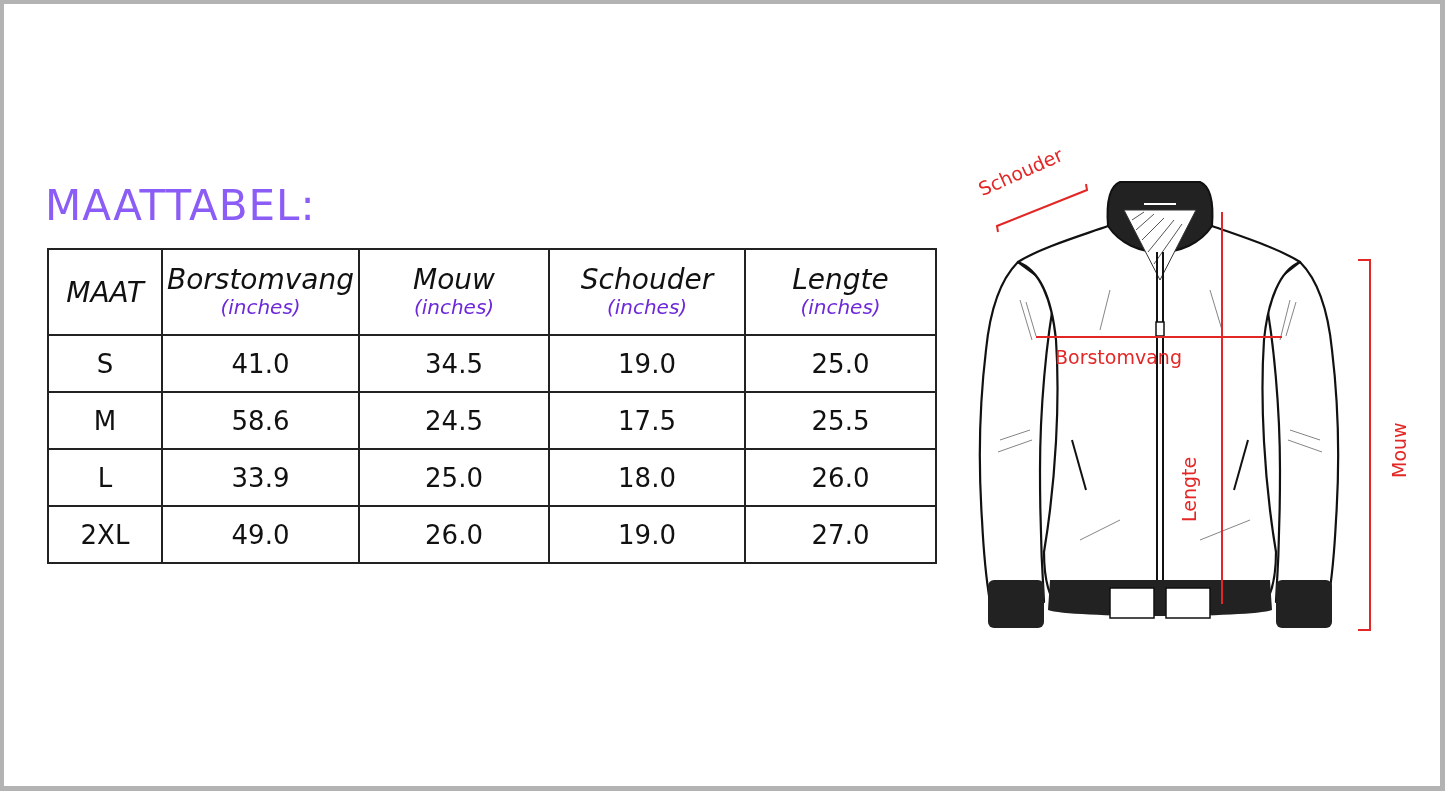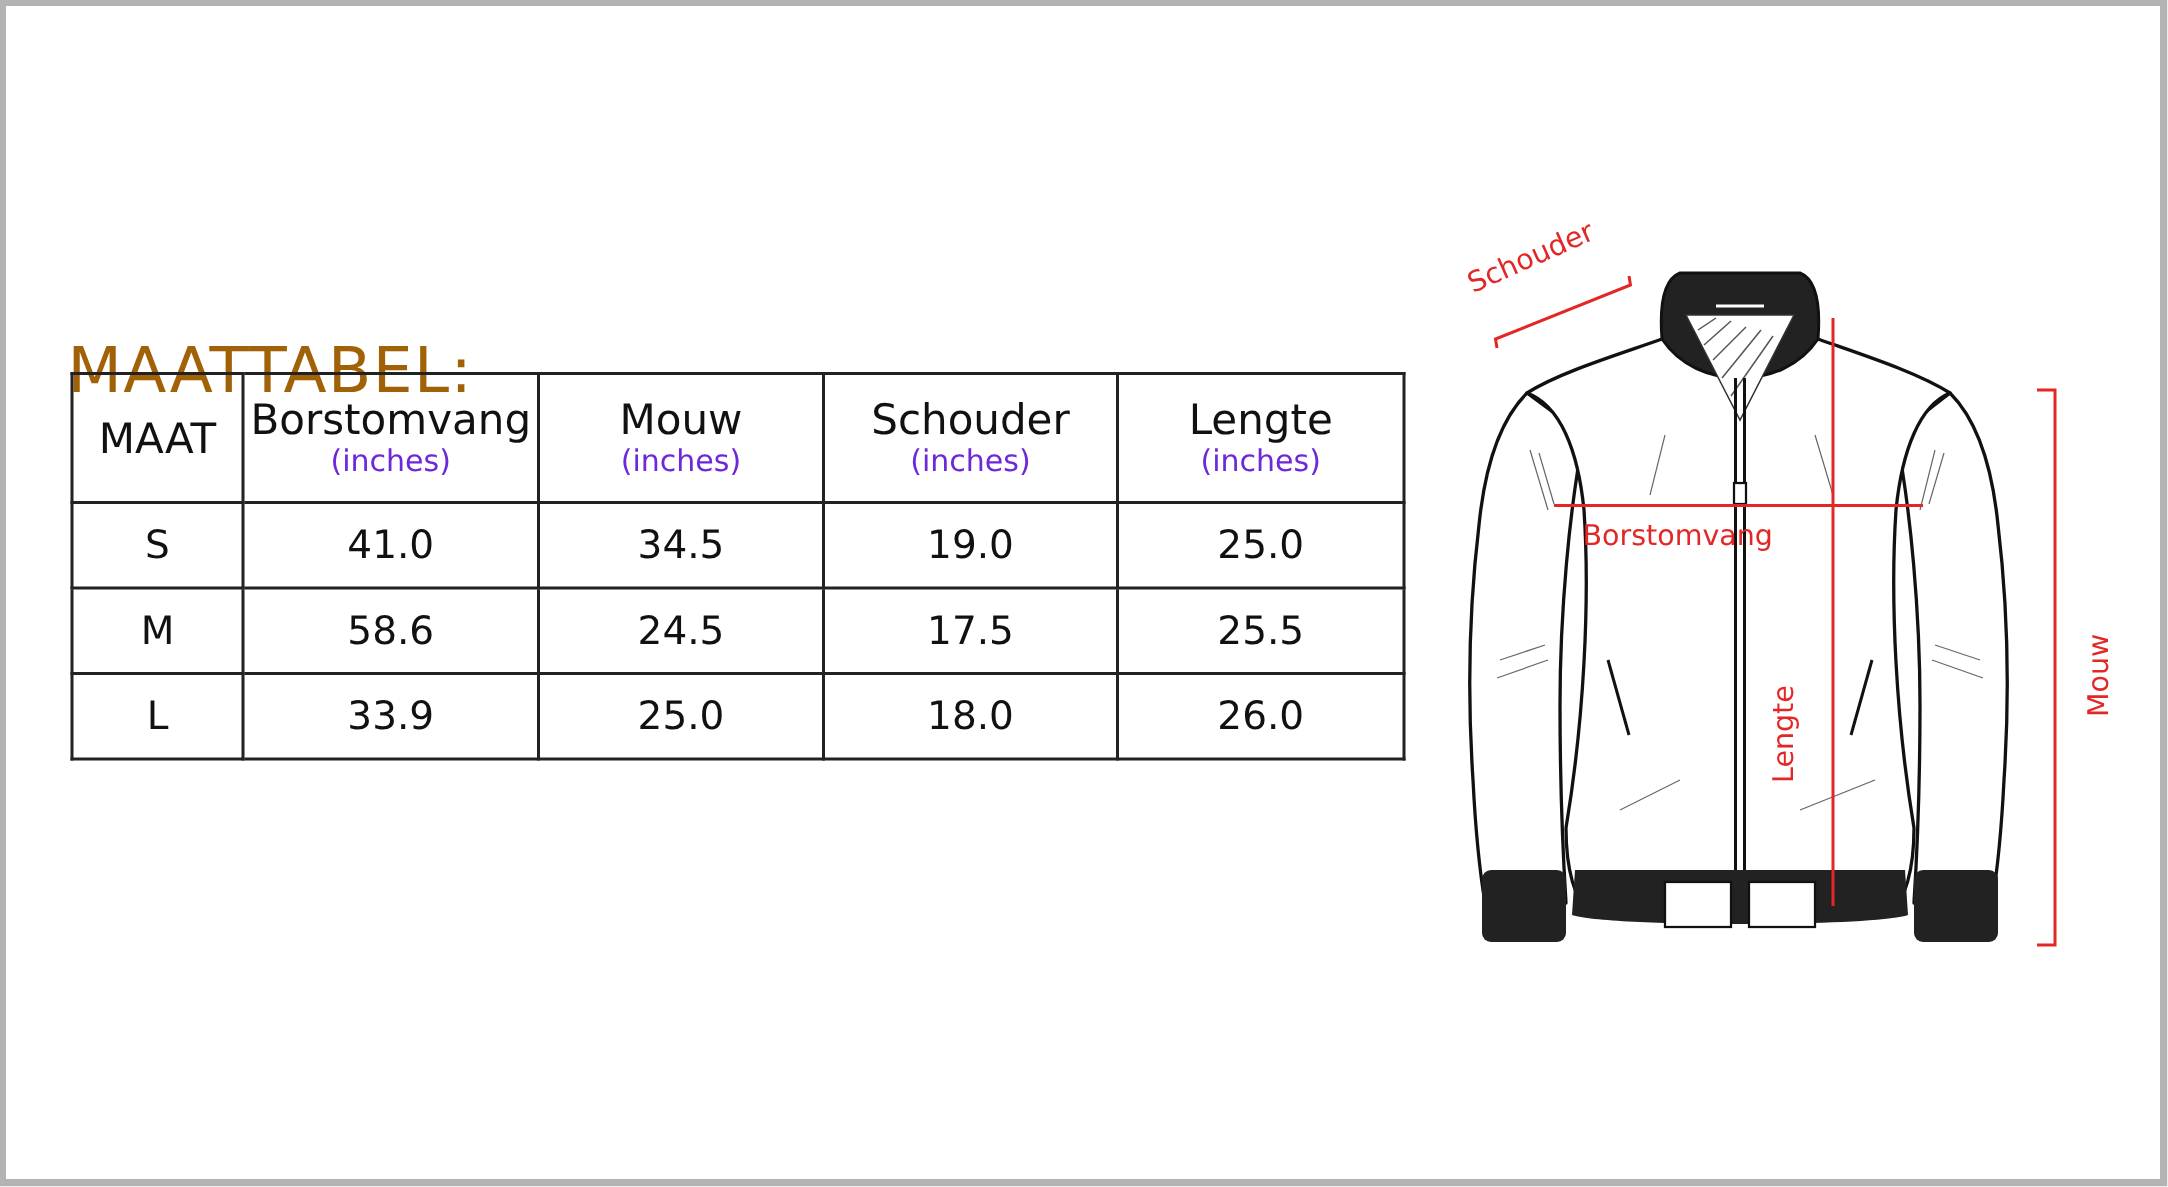--- a/index.html
+++ b/index.html
@@ -1,25 +1,25 @@
 <!DOCTYPE html>
 <html><head>
   <meta charset="utf-8">
   <style>
     html, body { margin: 0; padding: 0; background: #ffffff; }
     body { width: 1445px; height: 791px; position: relative; overflow: hidden;
            font-family: "DejaVu Sans", "Liberation Sans", sans-serif; color: #111; }
     .frame { position: absolute; left: 0; top: 0; width: 1445px; height: 791px;
              box-sizing: border-box; border: 4px solid #b3b3b3; border-right-width: 5px; border-bottom-width: 5px; background: #fff; }
     .title { position: absolute; left: 45px; top: 178px; font-size: 42px; letter-spacing: 1px;
-             font-weight: normal; line-height: 56px; color: #a16207; margin-top: 41px; }
+             font-weight: normal; line-height: 56px; color: #8b5cf6; }
     table.size { position: absolute; left: 47px; top: 248px; border-collapse: collapse;
                  border: 2px solid #222; }
     table.size th, table.size td { border: 2px solid #222; text-align: center; padding: 0; }
-    table.size th { height: 84px; font-weight: normal; vertical-align: middle; }
+    table.size th { height: 84px; font-weight: normal; vertical-align: middle; font-style: italic; }
     table.size td { height: 55px; font-size: 26px; }
     table.size td.maat { font-size: 26px; }
     .h-main { display: block; font-size: 28px; line-height: 30px; }
     .h-sub { display: block; font-size: 20px; line-height: 24px; color: #6d28d9; }
     .h-maat { font-size: 28px; }
     .col0 { width: 112px; } .col1 { width: 195px; } .col2 { width: 188px; }
     .col3 { width: 194px; } .col4 { width: 189px; }
     .illus { position: absolute; left: 960px; top: 140px; width: 440px; height: 520px; }
     .lbl { position: absolute; color: #e32726; font-size: 19px; white-space: nowrap; }
   </style>
@@ -68,20 +68,27 @@
       <td>24.5</td>
       <td>17.5</td>
       <td>25.5</td>
     </tr>
     <tr>
       <td class="maat">L</td>
       <td>33.9</td>
       <td>25.0</td>
       <td>18.0</td>
       <td>26.0</td>
+    </tr>
+    <tr>
+      <td class="maat">2XL</td>
+      <td>49.0</td>
+      <td>26.0</td>
+      <td>19.0</td>
+      <td>27.0</td>
     </tr>
   </tbody>
 </table>
 
 <div class="illus">
   <svg width="440" height="520" viewBox="0 0 440 520">
     <g fill="#fff" stroke="#111" stroke-width="2.2" stroke-linejoin="round">
 
       <path d="M58,122 C40,140 30,170 26,210 C20,260 18,320 22,380 C24,420 28,450 30,462 L84,462 C82,430 80,380 80,330 C80,270 86,200 96,150 Z"></path>
 

